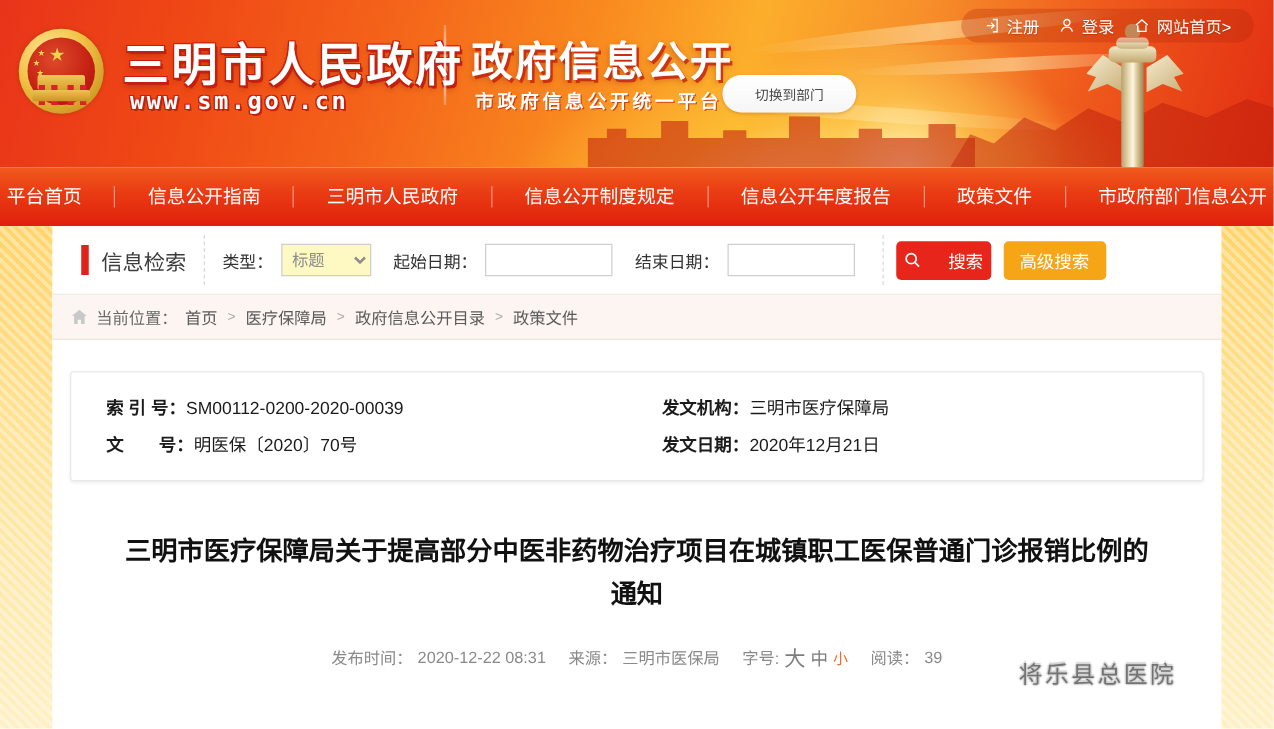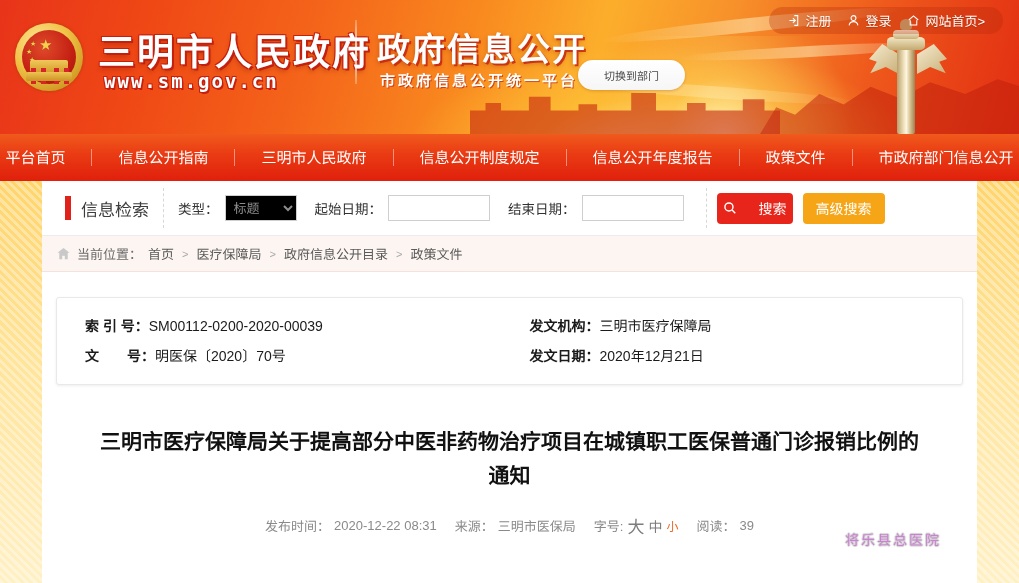--- a/index.html
+++ b/index.html
@@ -197,21 +197,21 @@
   .fld-name { font-size:13.5px; color:#333; white-space:nowrap; }
   .txtbox {
     height:26px; border:1px solid #cfcfcf; background:#fff;
     font-size:13px; color:#333; padding:0 6px;
     font-family:"Liberation Sans","DejaVu Sans",sans-serif;
   }
   .txtbox::placeholder { color:#b5b5b5; }
   .kw-box { width:118px; }
   .date-box { width:102px; }
   .sel {
-    height:26px; width:72px; border:1px solid #cfcfcf; background:#000000;
+    height:26px; width:72px; border:1px solid #cfcfcf; background:#fef9c3;
     font-size:13px; color:#8d8d8d; padding:0 4px;
     font-family:"Liberation Sans","DejaVu Sans",sans-serif;
   }
   .sb-dash2 { width:1px; height:40px; border-left:1px dashed #d7d7d7; margin:0 10px 0 4px; }
   .btn {
     display:flex; align-items:center; justify-content:center; gap:22px;
     height:31px; border-radius:4px; color:#fff; font-size:14px;
     white-space:nowrap; cursor:pointer; border:none;
     font-family:"Liberation Sans","DejaVu Sans",sans-serif;
   }
@@ -260,21 +260,21 @@
 
   
   .wm {
     position:absolute; right:36px; bottom:32px;
     display:flex; align-items:center; gap:9px; opacity:.55;
   }
   .wm-ic { width:28px; height:24px; flex:none; }
   .wm-ic svg { display:block; width:28px; height:24px; }
   .wm-text {
     font-family:"DejaVu Serif","Liberation Serif",serif;
-    font-size:14px; color:#a21caf; letter-spacing:2px; white-space:nowrap;
+    font-size:19px; color:#000000; letter-spacing:2px; white-space:nowrap;
     text-shadow:0 0 1px #9a9a9a, 1px 0 1px #a8a8a8, -1px 0 1px #a8a8a8, 0 1px 1px #a8a8a8, 0 -1px 1px #a8a8a8;
   }
 </style>
 </head>
 <body>
 
 <div id="page">
 
   <div class="banner">
     <div class="banner-glow"></div>

